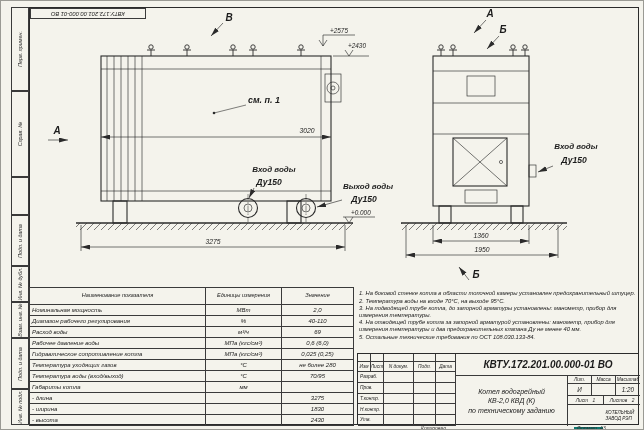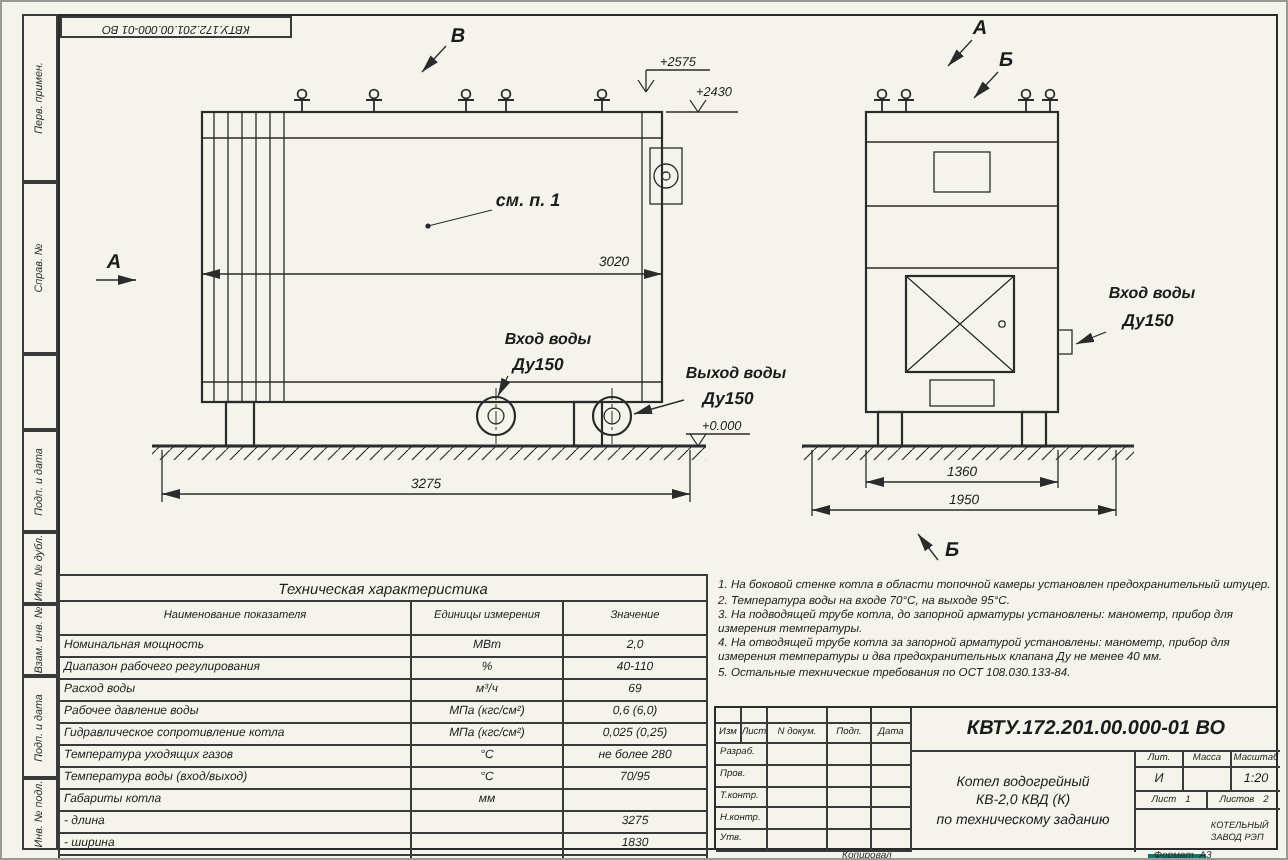--- a/index.html
+++ b/index.html
@@ -233,23 +233,20 @@
     <path class="dim" d="M468,279L458,266" marker-end="url(#aE)"></path>
   </svg>
 
   <table class="tech">
     <colgroup>
         <col style="width:176px">
         <col style="width:76px">
         <col style="width:72px">
       </colgroup>
     <tbody>
-        <tr class="ttl">
-          <td colspan="3">Техническая характеристика</td>
-        </tr>
     <tr class="hdr">
       <td>Наименование показателя</td>
       <td>Единицы измерения</td>
       <td>Значение</td>
     </tr>
     <tr>
           <td>Номинальная мощность</td>
           <td class="c">МВт</td>
           <td class="c">2,0</td>
         </tr>

